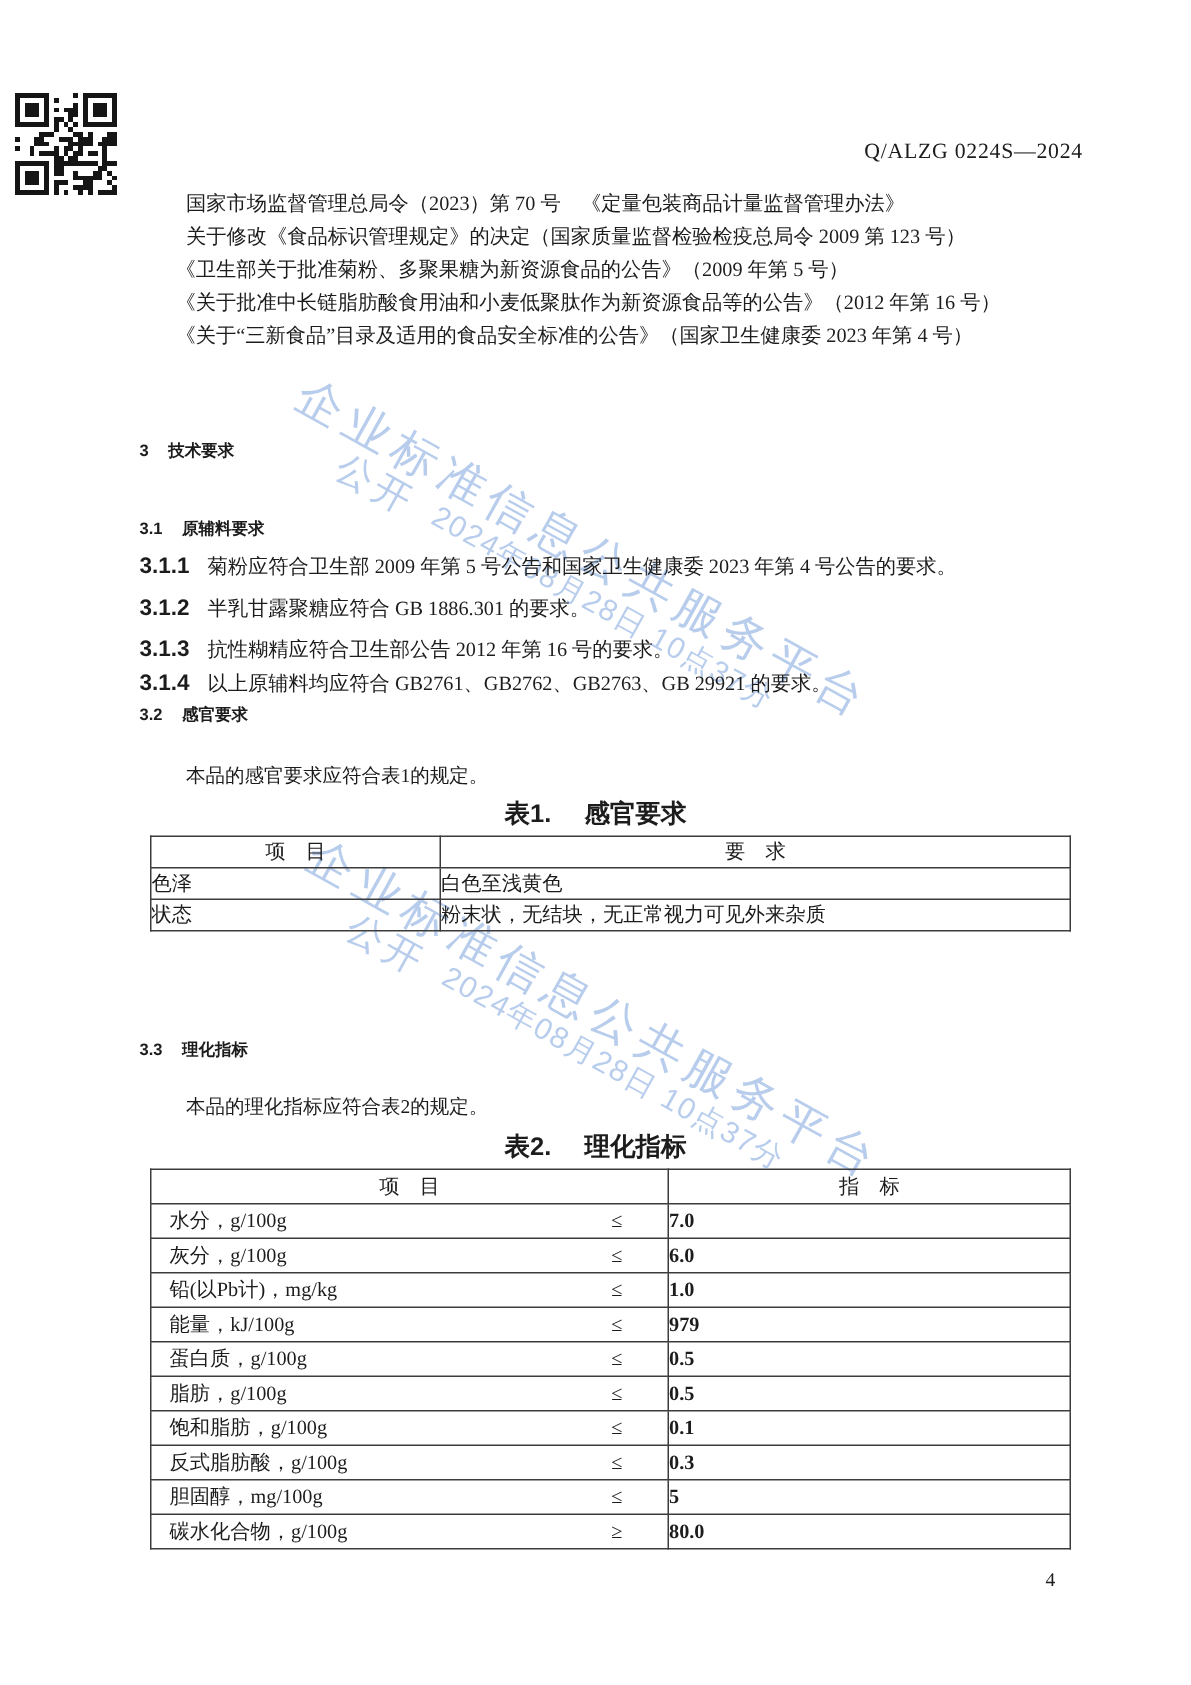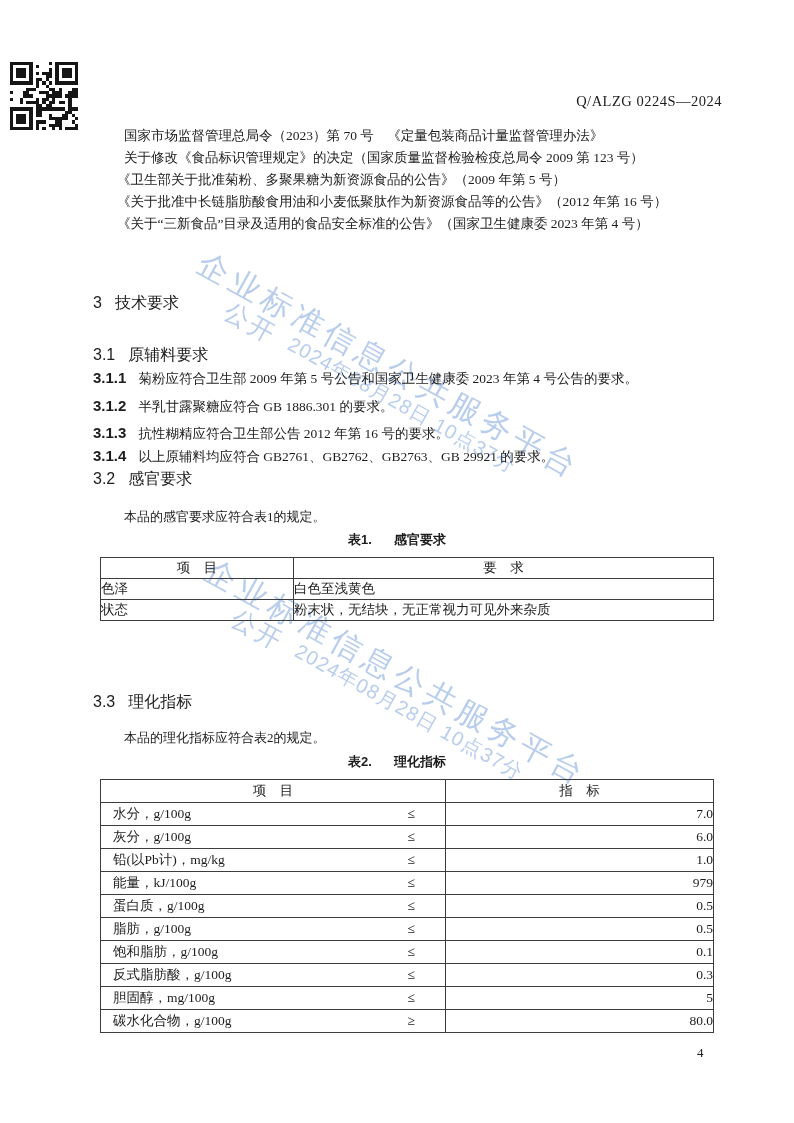--- a/index.html
+++ b/index.html
@@ -19,38 +19,38 @@
   .wm1{left:210px;top:243px;}
   .wm2{left:217px;top:550px;}
   
   .content{position:absolute;inset:0;z-index:1;padding-left:16px;}
   .qr{position:absolute;left:10px;top:62px;width:68px;height:68px;}
   .docnum{position:absolute;top:93px;right:72px;font-size:14.5px;letter-spacing:.5px;white-space:nowrap;}
   .refs{position:absolute;top:125px;left:117px;font-size:13.5px;}
   .ref-line{height:22px;line-height:22px;white-space:nowrap;}
   .ref-indent{padding-left:7px;}
   .h{position:absolute;left:93px;font-family:"Liberation Sans","DejaVu Sans",sans-serif;
-     font-weight:400;font-size:16px;white-space:nowrap;}
+     font-weight:700;font-size:11px;white-space:nowrap;}
   .h .t{margin-left:13px;}
   .clause{position:absolute;left:93px;font-size:13.5px;white-space:nowrap;}
   .clause .n{font-family:"Liberation Sans","DejaVu Sans",sans-serif;font-weight:700;
      font-size:15px;margin-right:12px;}
   .intro{position:absolute;left:124px;font-size:13px;white-space:nowrap;}
   .caption{position:absolute;left:0;width:794px;text-align:center;
-     font-family:"Liberation Sans","DejaVu Sans",sans-serif;font-weight:700;font-size:13px;}
+     font-family:"Liberation Sans","DejaVu Sans",sans-serif;font-weight:700;font-size:17px;}
   .caption .ct{margin-left:22px;}
   table.tbl{position:absolute;border-collapse:collapse;table-layout:fixed;font-size:13.5px;background:transparent;}
   .tbl td,.tbl th{border:1px solid #3c3c3c;padding:0;font-weight:400;overflow:hidden;}
   .tbl th{text-align:center;}
   #table1{left:100px;top:557px;width:613px;}
   #table1 tr{height:21px;}
   #table1 td{text-align:left;}
   #table2{left:100px;top:779px;width:613px;}
   #table2 tr{height:23px;}
-  #table2 td.c2{text-align:right;}
+  #table2 td.c2{text-align:left;font-weight:bold;}
   .t2cell{display:flex;justify-content:space-between;align-items:center;padding:0 30px 0 12px;}
   .pagenum{position:absolute;left:697px;top:1045px;font-size:13px;}
 </style>
 </head>
 <body>
 
 <div class="page">
 
   <div class="wm wm1">
     <span class="wm-big">企业标准信息公共服务平台</span>

